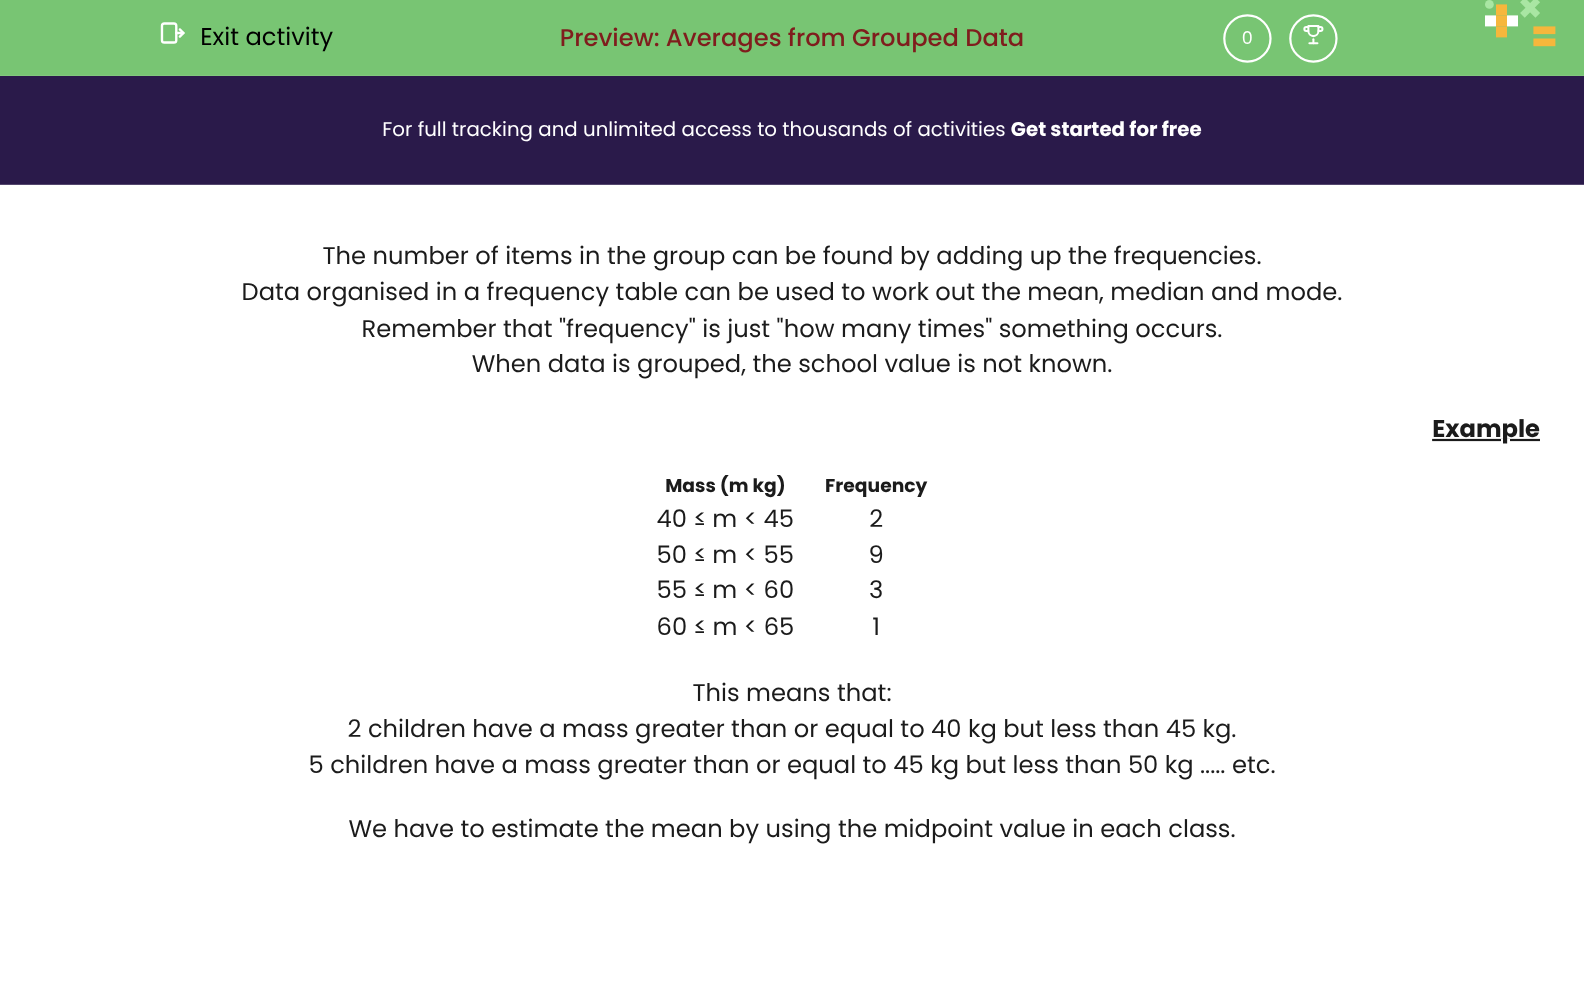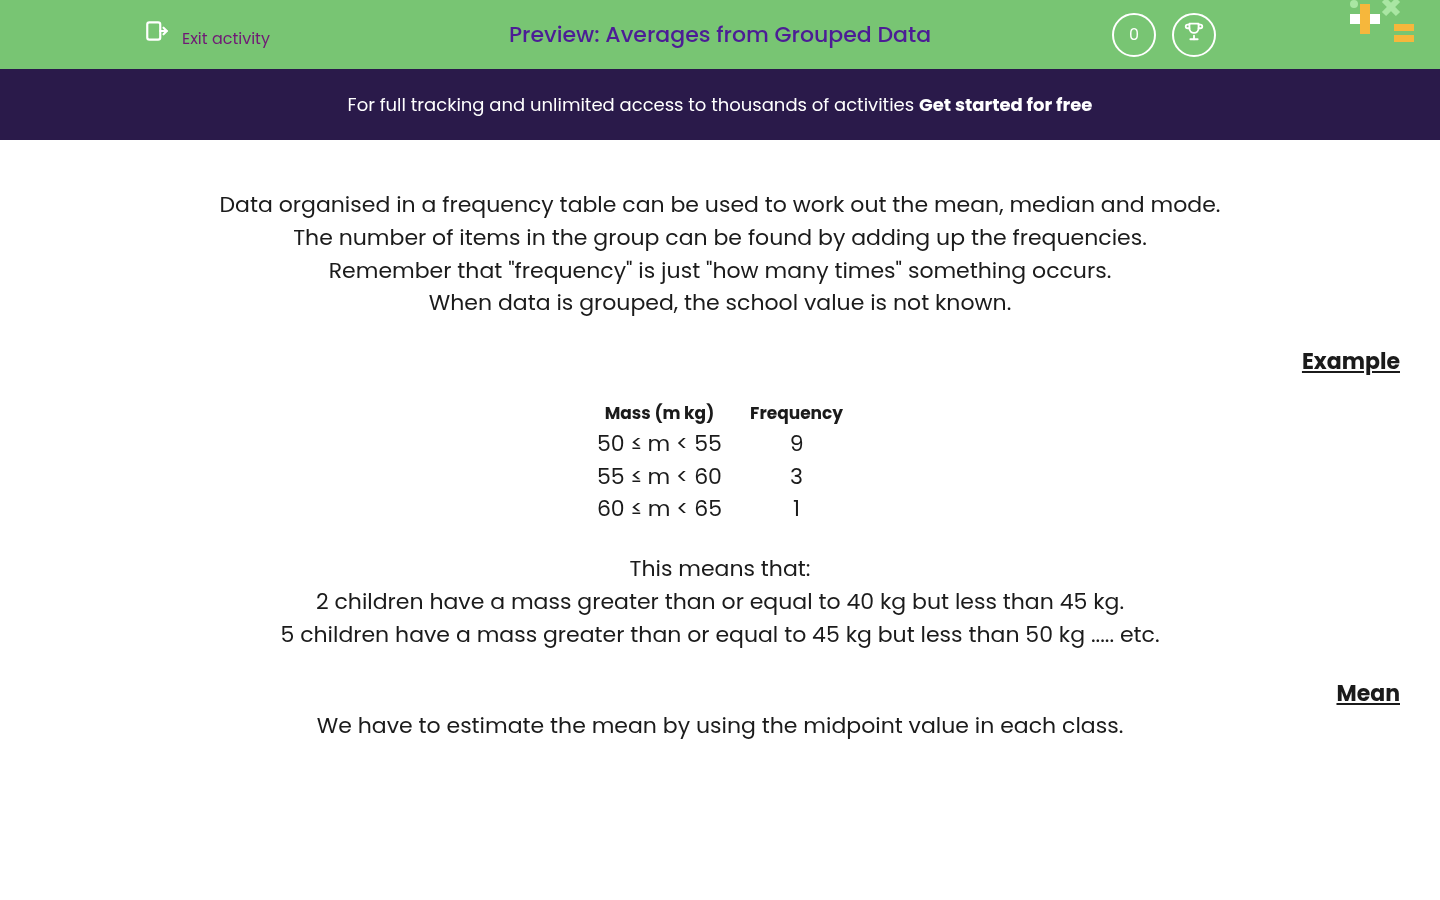--- a/index.html
+++ b/index.html
@@ -14,33 +14,33 @@
   .header {
     background: #78c573;
     height: 69px;
     display: flex;
     align-items: center;
     padding: 0 24px;
     position: relative;
   }
   .exit {
     display: flex;
-    align-items: flex-end;
+    align-items: flex-start;
     gap: 12px;
-    color: #701a75;
-    font-size: 16px;
+    color: #000000;
+    font-size: 22px;
     cursor: pointer;
     margin-left: 120px;
   }
   .exit svg { width: 26px; height: 26px; }
   .title {
     position: absolute;
     left: 50%;
     transform: translateX(-50%);
-    color: #4c1d95;
+    color: #7f1d1d;
     font-size: 22px;
     font-weight: 500;
     white-space: nowrap;
   }
   .right-controls {
     margin-left: auto;
     display: flex;
     align-items: center;
     gap: 16px;
     margin-right: 200px;
@@ -69,21 +69,21 @@
   .trophy-badge svg { width: 22px; height: 22px; }
   .logo-corner {
     position: absolute;
     right: 20px;
     top: 0;
   }
   .banner {
     background: #2a1a4a;
     color: #fff;
     text-align: center;
-    padding: 22px 0;
+    padding: 36px 0;
     font-size: 18px;
   }
   .banner strong { font-weight: 700; }
   .content {
     padding: 50px 40px 0 40px;
     text-align: center;
     font-size: 22px;
     line-height: 1.4;
     color: #1b1b1b;
   }
@@ -157,35 +157,39 @@
   </div>
 </div>
 
 <div class="banner">
   <span>For full tracking and unlimited access to thousands of activities </span><strong>Get started for free</strong>
 </div>
 
 <div class="content">
 
   <div class="block">
+    <p>The number of items in the group can be found by adding up the frequencies.</p>
     <p>Data organised in a frequency table can be used to work out the mean, median and mode.</p>
-    <p>The number of items in the group can be found by adding up the frequencies.</p>
     <p>Remember that "frequency" is just "how many times" something occurs.</p>
     <p>When data is grouped, the school value is not known.</p>
   </div>
 
   <div class="block">
     <p class="subhead">Example</p>
     <table class="freq">
       <tbody>
           <tr>
         <th>Mass (m kg)</th>
         <th>Frequency</th>
       </tr>
       <tr>
+        <td>40 ≤ m &lt; 45</td>
+        <td>2</td>
+      </tr>
+      <tr>
         <td>50 ≤ m &lt; 55</td>
         <td>9</td>
       </tr>
       <tr>
         <td>55 ≤ m &lt; 60</td>
         <td>3</td>
       </tr>
       <tr>
         <td>60 ≤ m &lt; 65</td>
         <td>1</td>
@@ -194,18 +198,17 @@
       </table>
   </div>
 
   <div class="block">
     <p>This means that:</p>
     <p>2 children have a mass greater than or equal to 40 kg but less than 45 kg.</p>
     <p>5 children have a mass greater than or equal to 45 kg but less than 50 kg ..... etc.</p>
   </div>
 
   <div class="block">
-    <p class="subhead">Mean</p>
     <p>We have to estimate the mean by using the midpoint value in each class.</p>
 
   </div>
 
 </div>
 
 </body></html>

